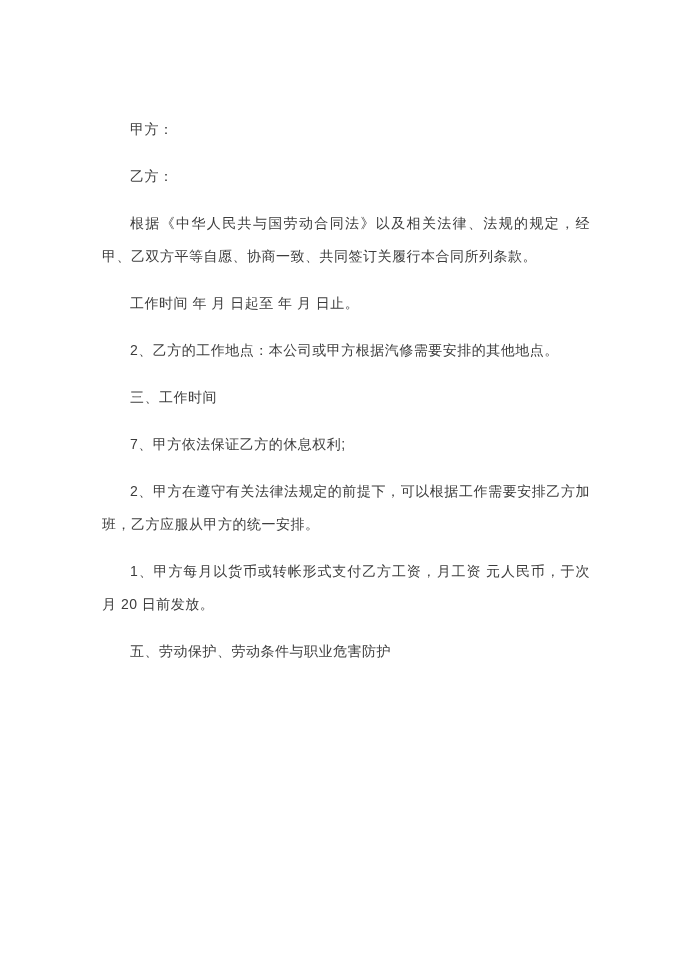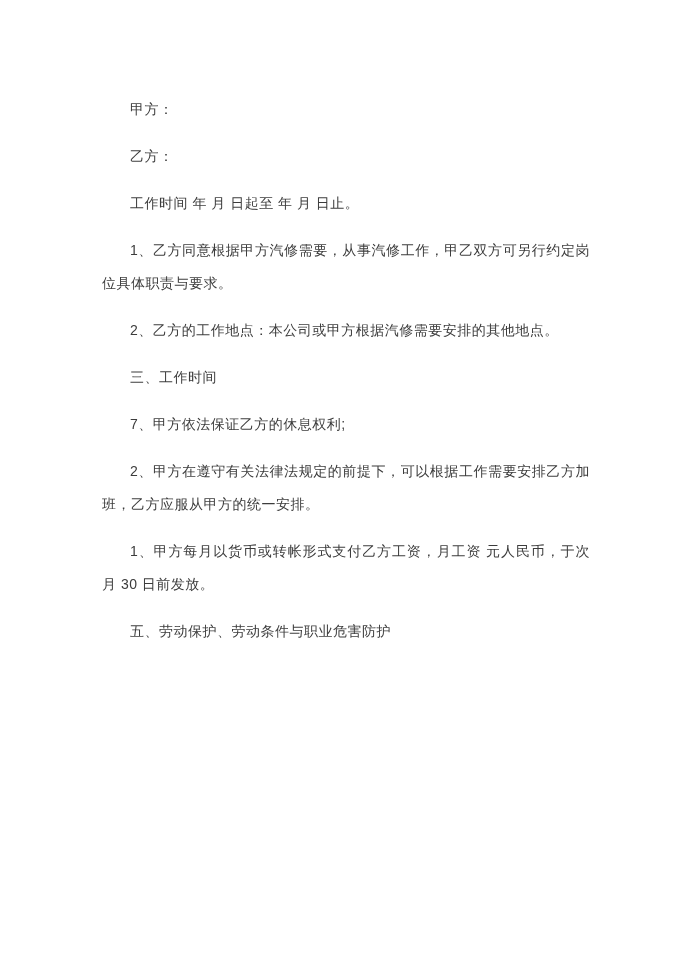--- a/index.html
+++ b/index.html
@@ -12,20 +12,21 @@
     height: 976px;
     overflow: hidden;
     font-family: "Liberation Sans", "DejaVu Sans", sans-serif;
   }
   .doc-page {
     width: 690px;
     height: 820px;
     background: #ffffff;
     box-sizing: border-box;
     padding: 93px 100px 0 102px;
+    margin-top: 20px;
   }
   .doc-body {
     width: 488px;
   }
   .doc-body p {
     margin: 0 0 14px 0;
     font-size: 14px;
     line-height: 33px;
     color: #3c3c3c;
     text-indent: 2em;
@@ -34,22 +35,22 @@
     word-break: break-all;
   }
 </style>
 </head>
 <body>
 
 <div class="doc-page">
   <div class="doc-body">
     <p>甲方：</p>
     <p>乙方：</p>
+    <p>根据《中华人民共与国劳动合同法》以及相关法律、法规的规定，经甲、乙双方平等自愿、协商一致、共同签订关履行本合同所列条款。</p>
     <p>工作时间 年 月 日起至 年 月 日止。</p>
-    <p>1、乙方同意根据甲方汽修需要，从事汽修工作，甲乙双方可另行约定岗位具体职责与要求。</p>
     <p>2、乙方的工作地点：本公司或甲方根据汽修需要安排的其他地点。</p>
     <p>三、工作时间</p>
     <p>7、甲方依法保证乙方的休息权利;</p>
     <p>2、甲方在遵守有关法律法规定的前提下，可以根据工作需要安排乙方加班，乙方应服从甲方的统一安排。</p>
-    <p>1、甲方每月以货币或转帐形式支付乙方工资，月工资 元人民币，于次月 30 日前发放。</p>
+    <p>1、甲方每月以货币或转帐形式支付乙方工资，月工资 元人民币，于次月 20 日前发放。</p>
     <p>五、劳动保护、劳动条件与职业危害防护</p>
   </div>
 </div>
 
 </body></html>

